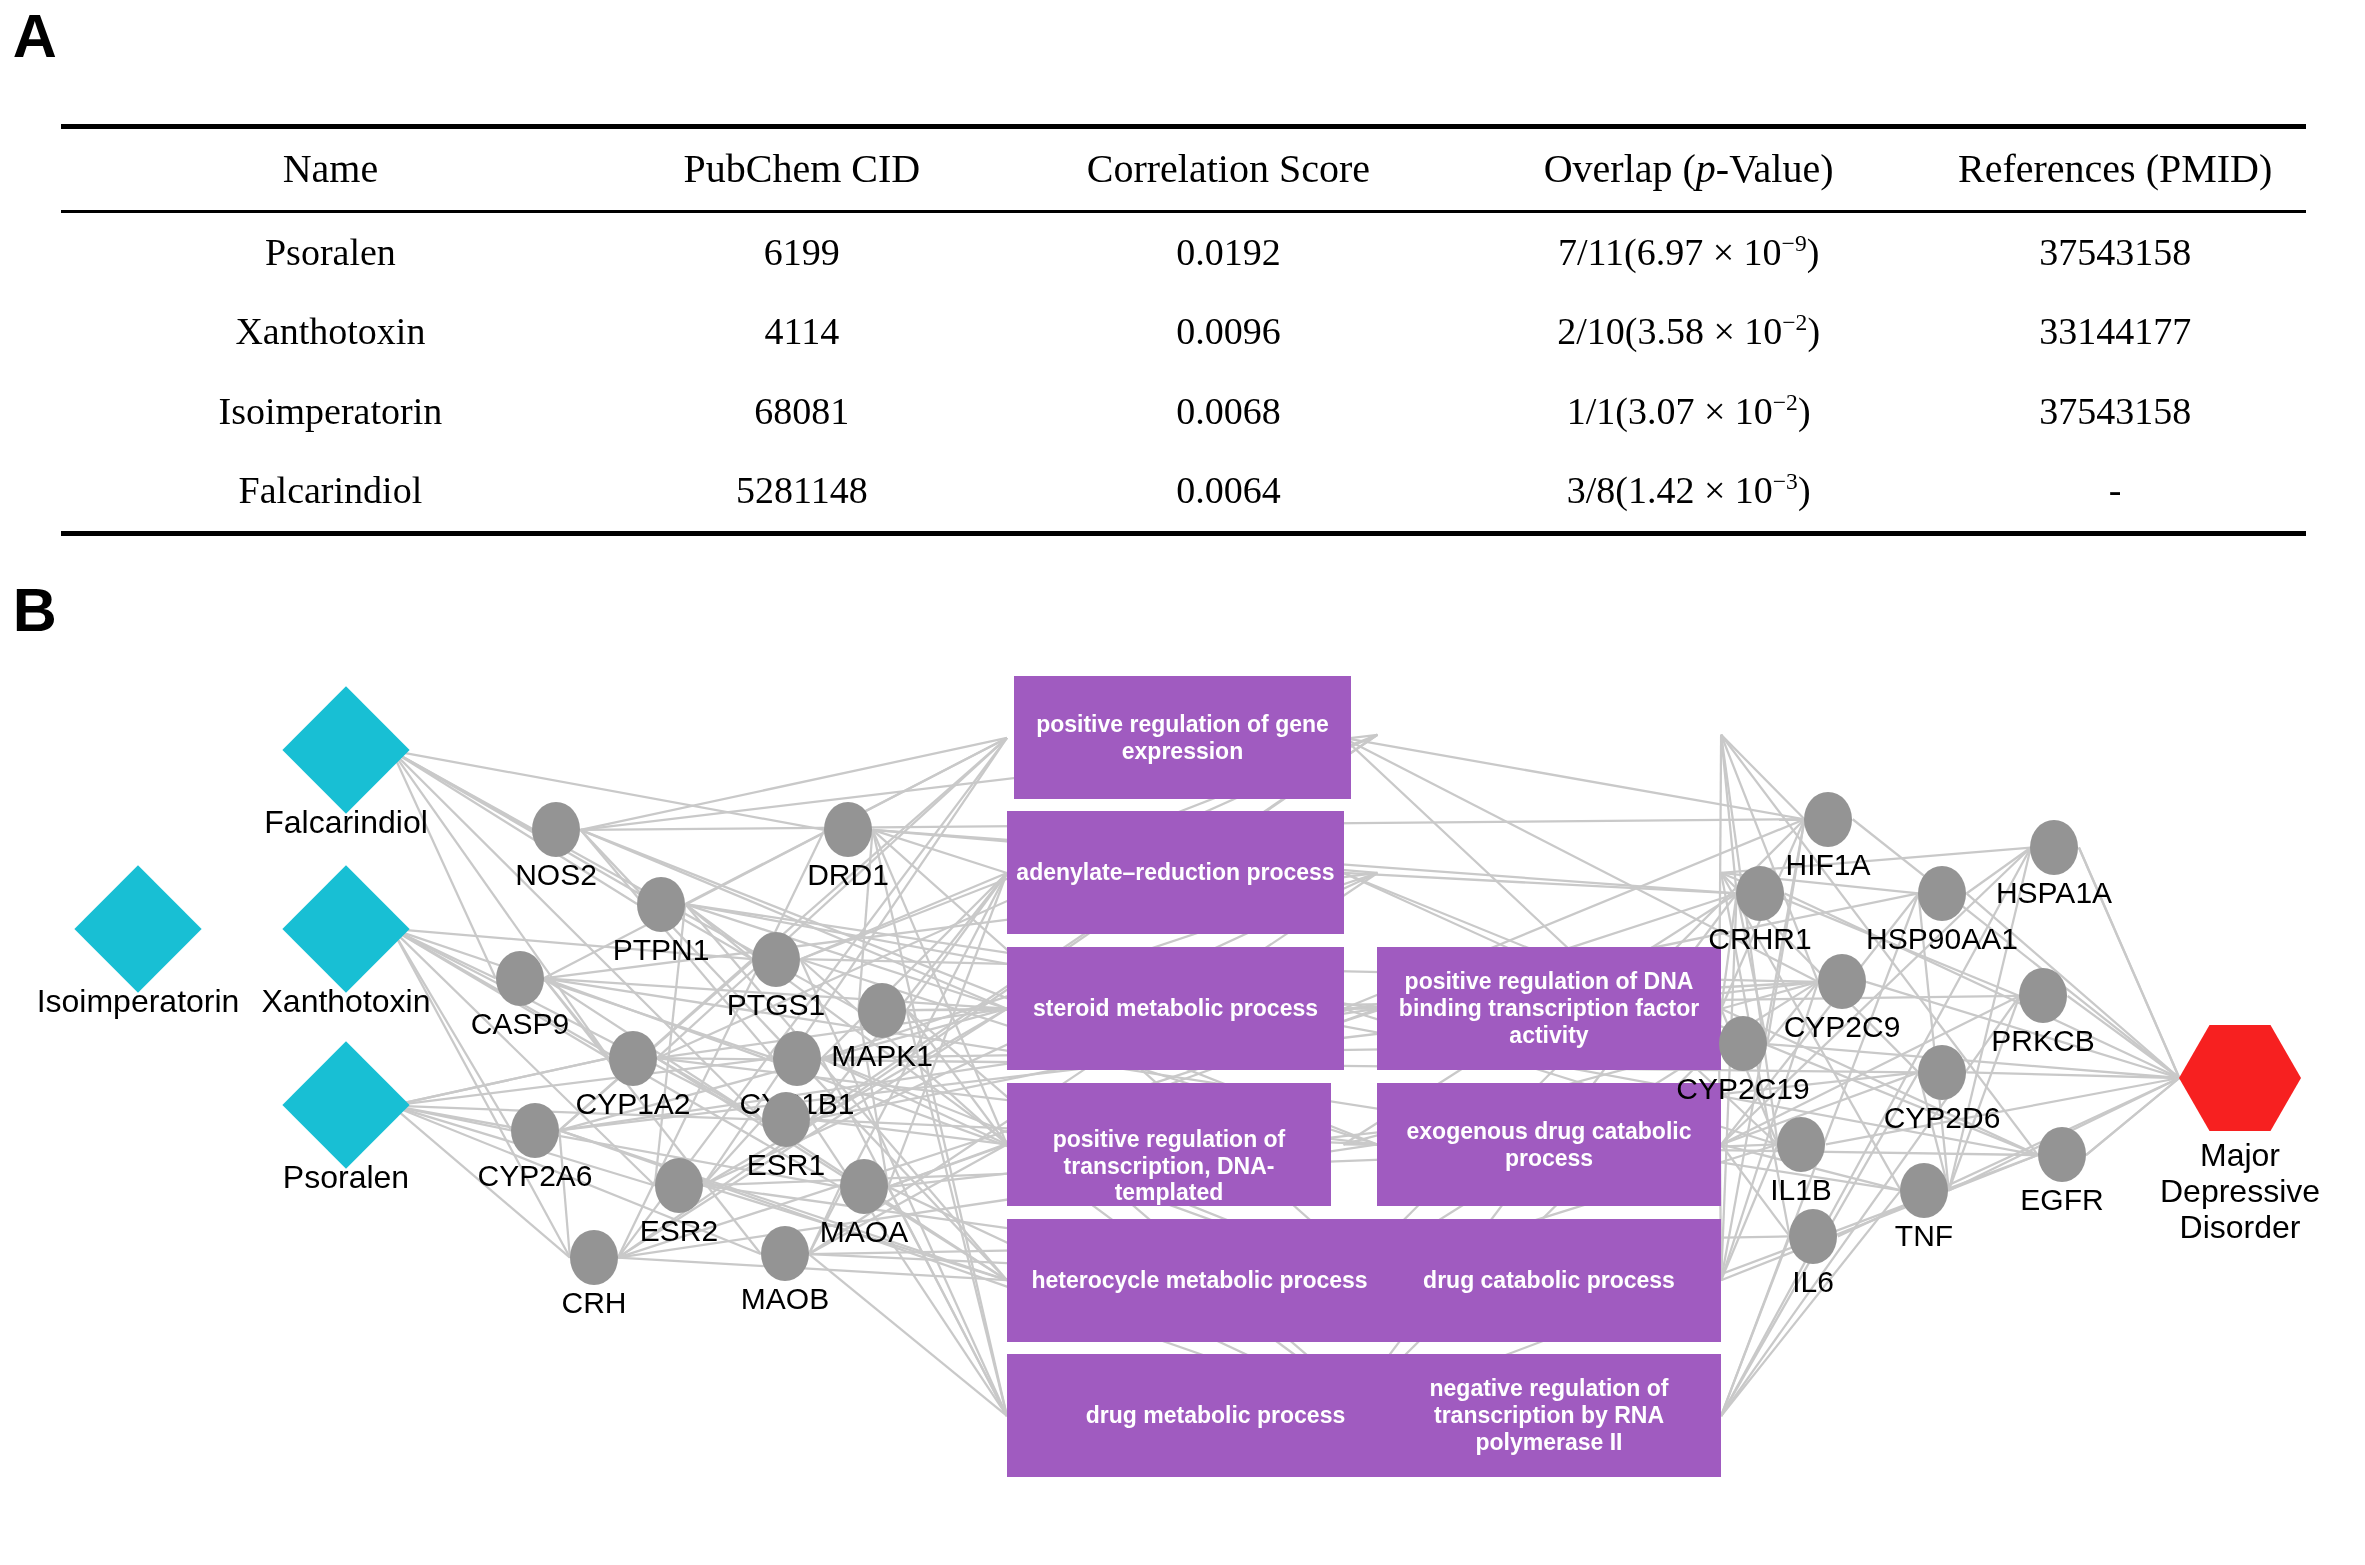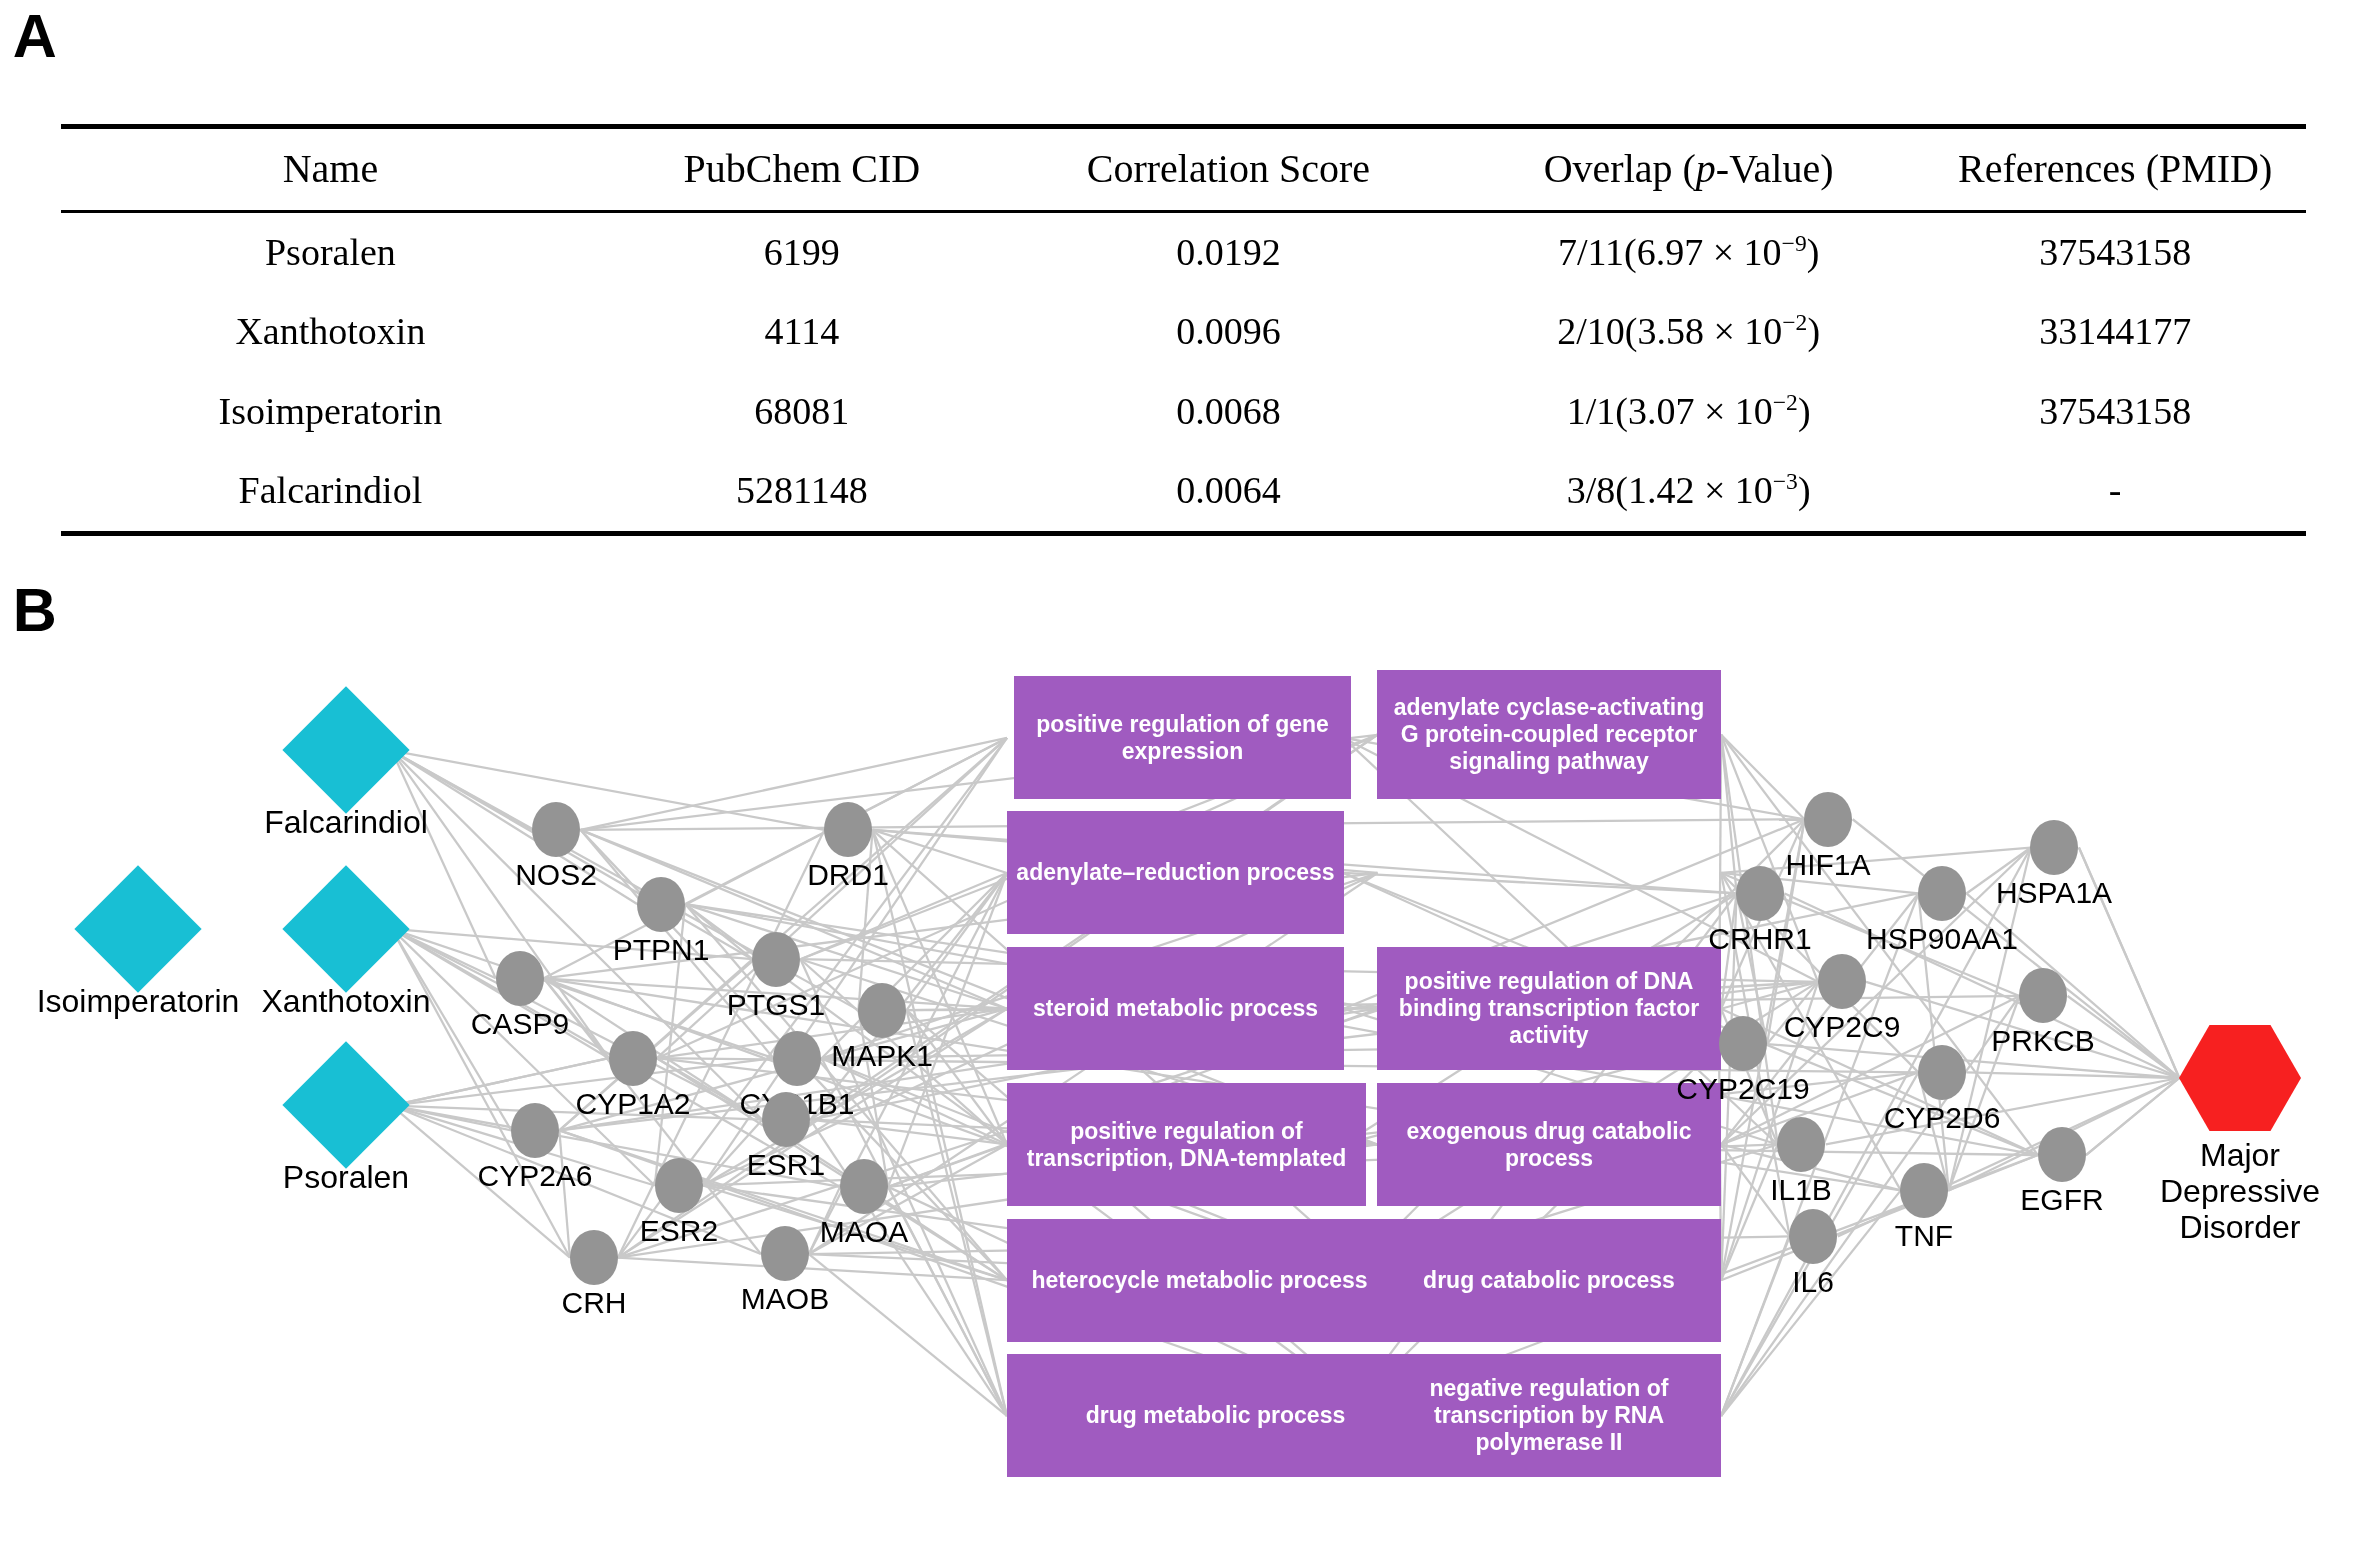--- a/index.html
+++ b/index.html
@@ -316,31 +316,28 @@
   <div class="nodes-layer" id="nodes-layer">
       <div class="go" style="left: 1007px; top: 54px; width: 337px; height: 123px; margin-left: 7px;">
         <span>positive regulation of gene expression</span>
       </div>
       <div class="go" style="left: 1007px; top: 189px; width: 337px; height: 123px;">
         <span>adenylate–reduction process</span>
       </div>
       <div class="go" style="left: 1007px; top: 325px; width: 337px; height: 123px;">
         <span>steroid metabolic process</span>
       </div>
-      <div class="go" style="left: 1007px; top: 461px; width: 359px; height: 123px;">
+      <div class="go" style="left: 1007px; top: 461px; width: 324px; height: 123px; align-items: flex-end;">
         <span>positive regulation of transcription, DNA-templated</span>
       </div>
       <div class="go" style="left: 1007px; top: 597px; width: 385px; height: 123px;">
         <span>heterocycle metabolic process</span>
       </div>
       <div class="go" style="left: 1007px; top: 732px; width: 337px; height: 123px; padding-left: 40px;">
         <span>drug metabolic process</span>
-      </div>
-      <div class="go" style="left: 1377px; top: 48px; width: 344px; height: 129px;">
-        <span>adenylate cyclase-activating G protein-coupled receptor signaling pathway</span>
       </div>
       <div class="go" style="left: 1377px; top: 325px; width: 344px; height: 123px;">
         <span>positive regulation of DNA binding transcription factor activity</span>
       </div>
       <div class="go" style="left: 1377px; top: 461px; width: 344px; height: 123px;">
         <span>exogenous drug catabolic process</span>
       </div>
       <div class="go" style="left: 1377px; top: 597px; width: 344px; height: 123px;">
         <span>drug catabolic process</span>
       </div>

